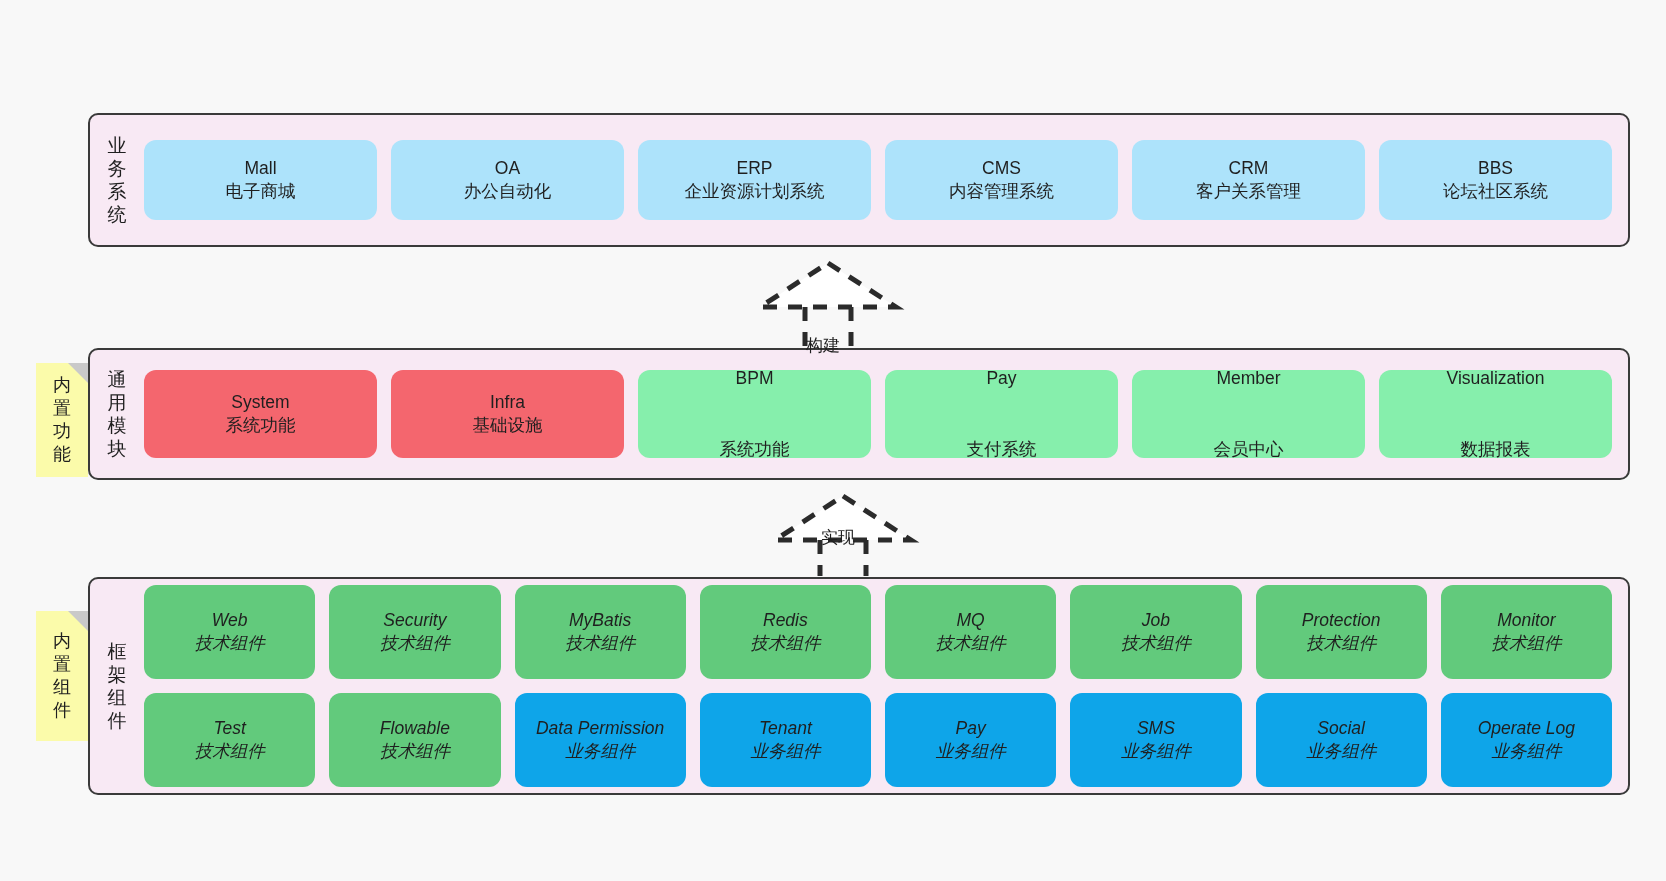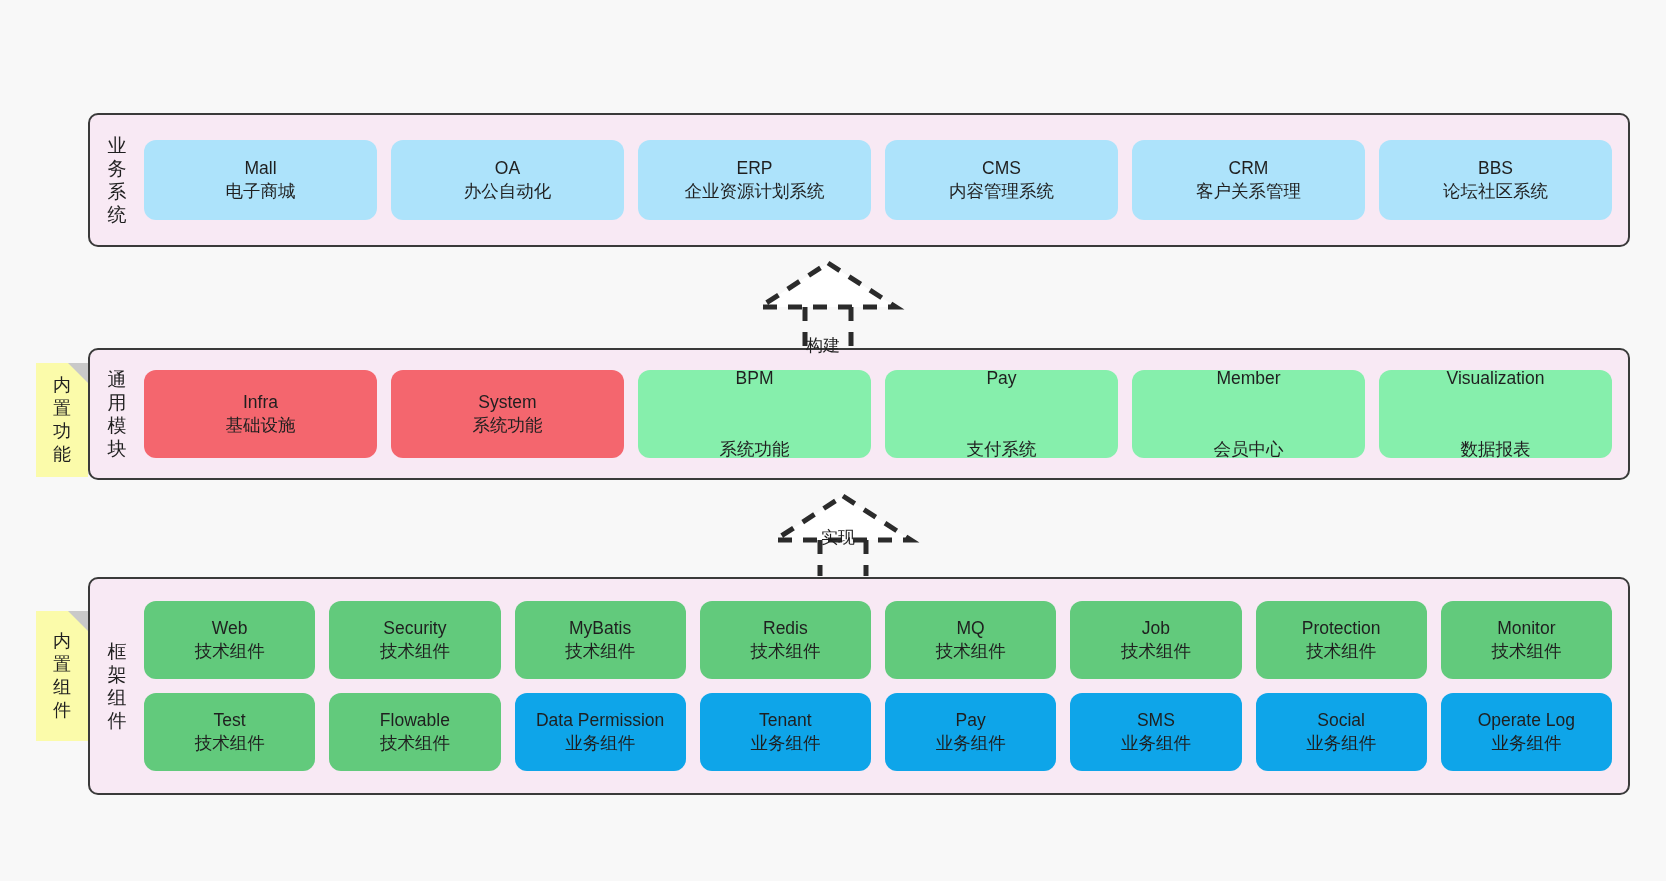--- a/index.html
+++ b/index.html
@@ -85,21 +85,21 @@
     line-height: 1.30;
     padding: 6px 4px;
     box-sizing: border-box;
   }
   .card .card-en { display: block; }
   .card .card-cn { display: block; }
 
   
   .row-sys .card { height: 80px; }
   .row-mod .card { height: 88px; }
-  .row-frame .card { height: 78px; }
+  .row-frame .card { height: 94px; font-style: italic; }
 
   
   .c-blue        { background: #ade3fb; }
   .c-red         { background: #f4666e; }
   .c-pink        { background: #86efac; gap: 48px; }
   .c-green       { background: #62ca7c; }
   .c-green-light { background: #0ea5e9; }
 
   
   .sticky {
@@ -200,26 +200,26 @@
 
   <div class="layer-panel row-mod" style="left:88px; top:348px; width:1542px; height:132px;">
     <div class="layer-title">
       <span>通</span>
       <span>用</span>
       <span>模</span>
       <span>块</span>
     </div>
     <div class="cards">
       <div class="card c-red">
+        <span class="card-en">System</span>
+        <span class="card-cn">系统功能</span>
+      </div>
+      <div class="card c-red">
         <span class="card-en">Infra</span>
         <span class="card-cn">基础设施</span>
-      </div>
-      <div class="card c-red">
-        <span class="card-en">System</span>
-        <span class="card-cn">系统功能</span>
       </div>
       <div class="card c-pink">
         <span class="card-en">BPM</span>
         <span class="card-cn">系统功能</span>
       </div>
       <div class="card c-pink">
         <span class="card-en">Pay</span>
         <span class="card-cn">支付系统</span>
       </div>
       <div class="card c-pink">

